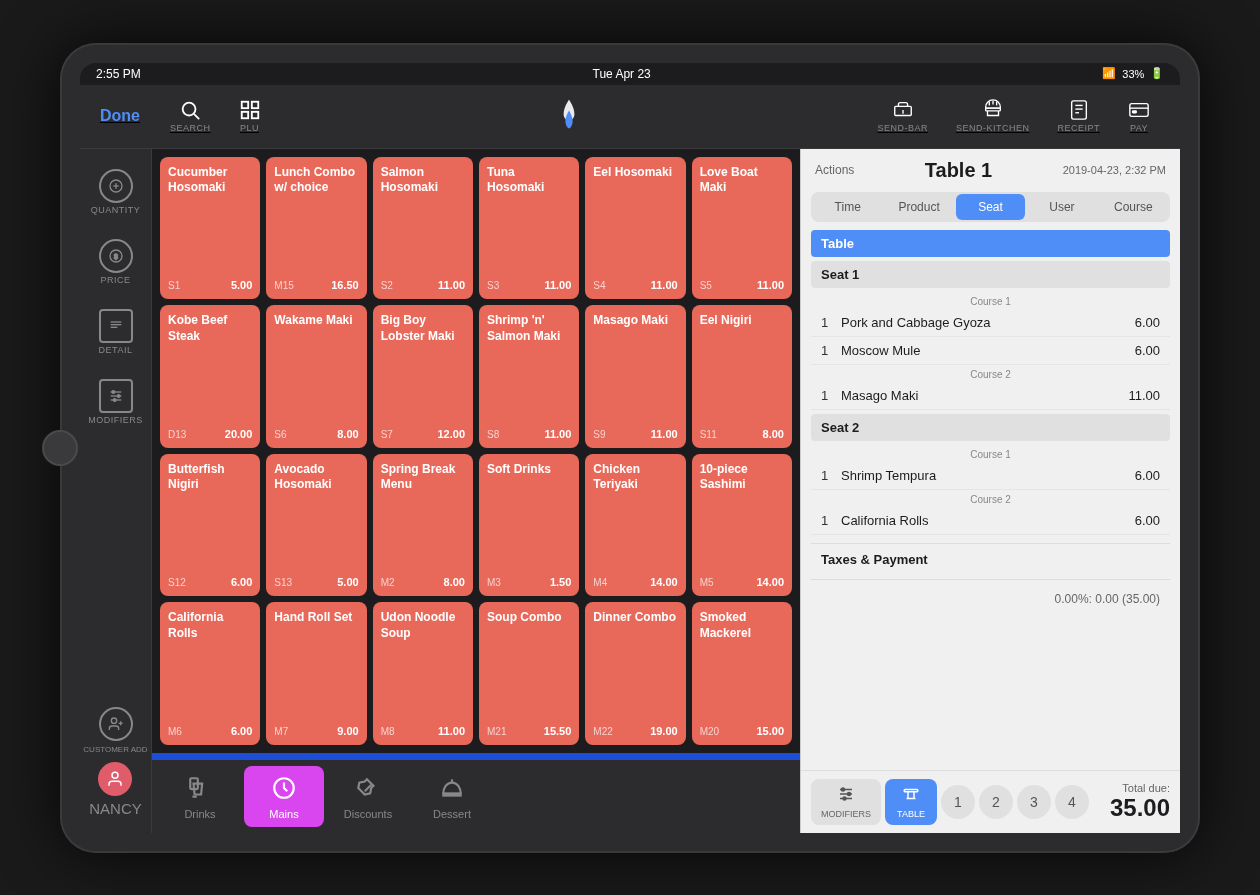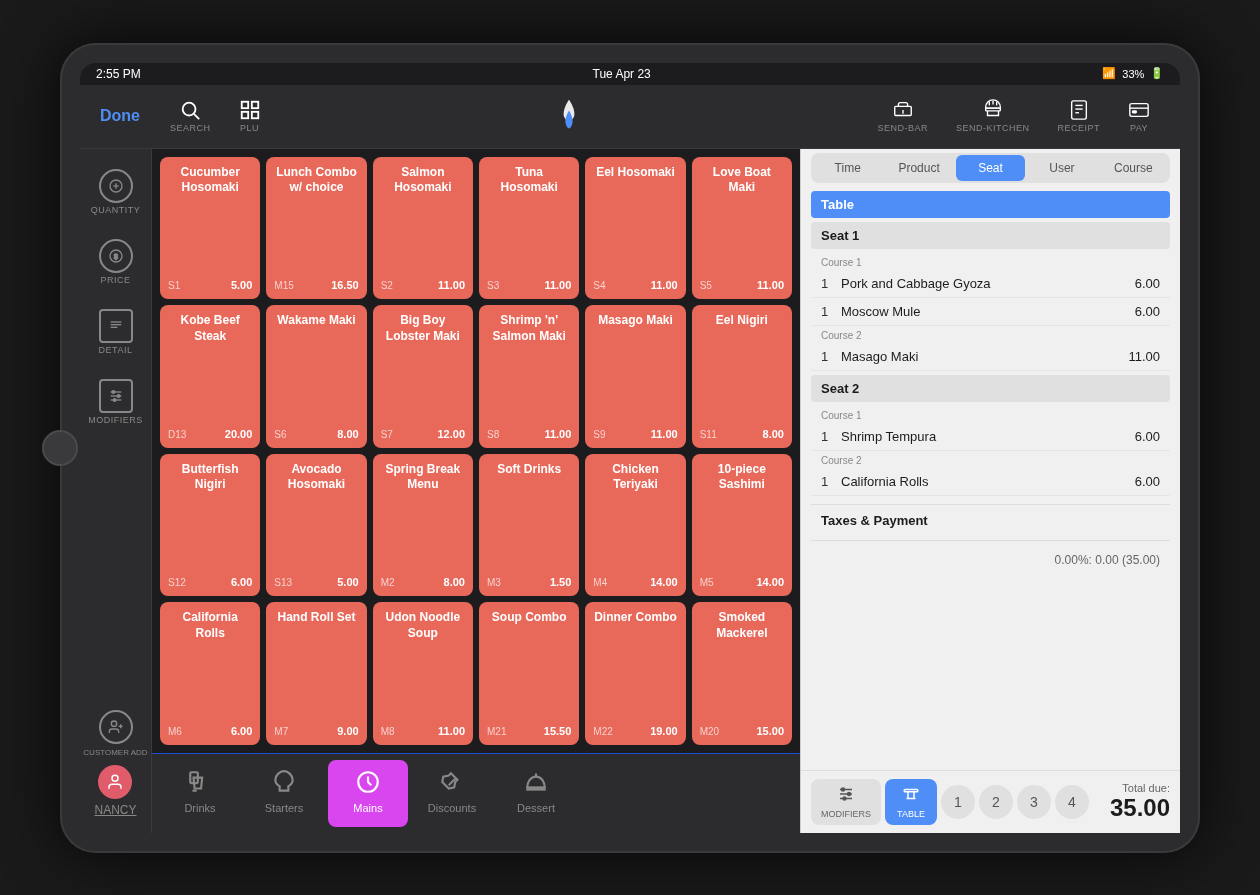--- a/index.html
+++ b/index.html
@@ -52,20 +52,21 @@
       overflow: hidden;
     }
     .top-toolbar {
       background: #2c2c2e;
       display: flex;
       align-items: center;
       padding: 8px 16px;
       gap: 0;
       height: 64px;
       border-bottom: 1px solid #3a3a3c;
+      text-decoration: underline;
     }
     .done-btn {
       color: #4f8ef7;
       font-size: 16px;
       font-weight: 600;
       background: none;
       border: none;
       cursor: pointer;
       padding: 0 12px 0 0;
       min-width: 60px;
@@ -175,21 +176,21 @@
       width: 34px;
       height: 34px;
       background: #e05c6a;
       border-radius: 50%;
       display: flex;
       align-items: center;
       justify-content: center;
       color: #fff;
       font-size: 14px;
     }
-    .nancy-label { font-size: 12px; color: #888; text-transform: uppercase; text-decoration: underline; }
+    .nancy-label { font-size: 15px; color: #888; text-transform: uppercase; }
     .menu-grid-area {
       flex: 1;
       display: flex;
       flex-direction: column;
       overflow: hidden;
     }
     .menu-grid {
       flex: 1;
       padding: 8px;
       display: grid;
@@ -206,36 +207,35 @@
       flex-direction: column;
       justify-content: space-between;
       cursor: pointer;
       position: relative;
     }
     .menu-item-name {
       font-size: 12px;
       font-weight: 600;
       color: #fff;
       line-height: 1.3;
-      text-align: center;
     }
     .menu-item-footer {
       display: flex;
       justify-content: space-between;
       align-items: flex-end;
     }
     .menu-item-code { font-size: 10px; color: rgba(255,255,255,0.7); }
     .menu-item-price { font-size: 11px; color: #fff; font-weight: 600; padding-left: 24px; }
     .bottom-tabs {
       background: #2c2c2e;
       display: flex;
       justify-content: flex-start;
       padding: 6px 8px;
       gap: 4px;
-      border-top: 1px solid #1d4ed8;
+      border-top: 7px solid #1d4ed8;
       height: 80px;
     }
     .tab-item {
       display: flex;
       flex-direction: column;
       align-items: center;
       gap: 4px;
       padding: 6px 12px;
       border-radius: 8px;
       cursor: pointer;
@@ -311,20 +311,21 @@
       margin: 4px 0;
     }
     .order-section-header.highlighted {
       background: #4f8ef7;
       color: #fff;
     }
     .order-sub-header {
       font-size: 10px;
       color: #888;
       padding: 4px 10px 2px;
+      text-align: center;
     }
     .order-item {
       display: flex;
       justify-content: space-between;
       align-items: center;
       padding: 6px 10px;
       border-bottom: 1px solid #e5e5e5;
     }
     .order-item-left { display: flex; align-items: center; gap: 8px; }
     .order-item-qty { font-size: 13px; color: #333; font-weight: 500; min-width: 12px; }
@@ -711,28 +712,20 @@
             <div class="tab-item">
     <div class="tab-icon">
                 <svg width="26" height="26" viewBox="0 0 24 24" fill="none" stroke="currentColor" stroke-width="2">
                   <rect x="3" y="3" width="7" height="10" rx="1"></rect>
                   <path d="M10 8h4l-1 10H7L6 8h4"></path>
                   <line x1="5" y1="20" x2="9" y2="20"></line>
                 </svg>
               </div>
     <span class="tab-label">Drinks</span>
   </div>
-            <div class="tab-item">
-    <div class="tab-icon">
-                <svg width="26" height="26" viewBox="0 0 24 24" fill="none" stroke="currentColor" stroke-width="2">
-                  <path d="M12 2C8 2 4 6 4 10c0 3 2 5 4 6v4h8v-4c2-1 4-3 4-6 0-4-4-8-8-8Z"></path>
-                </svg>
-              </div>
-    <span class="tab-label">Starters</span>
-  </div>
             <div class="tab-item active">
     <div class="tab-icon">
                 <svg width="26" height="26" viewBox="0 0 24 24" fill="none" stroke="currentColor" stroke-width="2">
                   <circle cx="12" cy="12" r="9"></circle>
                   <path d="M12 7v5l3 3"></path>
                 </svg>
               </div>
     <span class="tab-label">Mains</span>
   </div>
             <div class="tab-item">
@@ -752,20 +745,25 @@
                   <path d="M4 17c0-5 3-10 8-10s8 5 8 10"></path>
                   <line x1="12" y1="7" x2="12" y2="4"></line>
                 </svg>
               </div>
     <span class="tab-label">Dessert</span>
   </div>
           </div>
       </div>
 
       <div class="right-panel">
+        <div class="panel-header">
+          <span class="panel-actions">Actions</span>
+          <span class="panel-title">Table 1</span>
+          <span class="panel-date">2019-04-23, 2:32 PM</span>
+        </div>
 
         <div class="panel-tabs" id="panel-tabs">
             <button class="panel-tab">Time</button>
             <button class="panel-tab">Product</button>
             <button class="panel-tab active">Seat</button>
             <button class="panel-tab">User</button>
             <button class="panel-tab">Course</button>
           </div>
 
         <div class="order-list">

